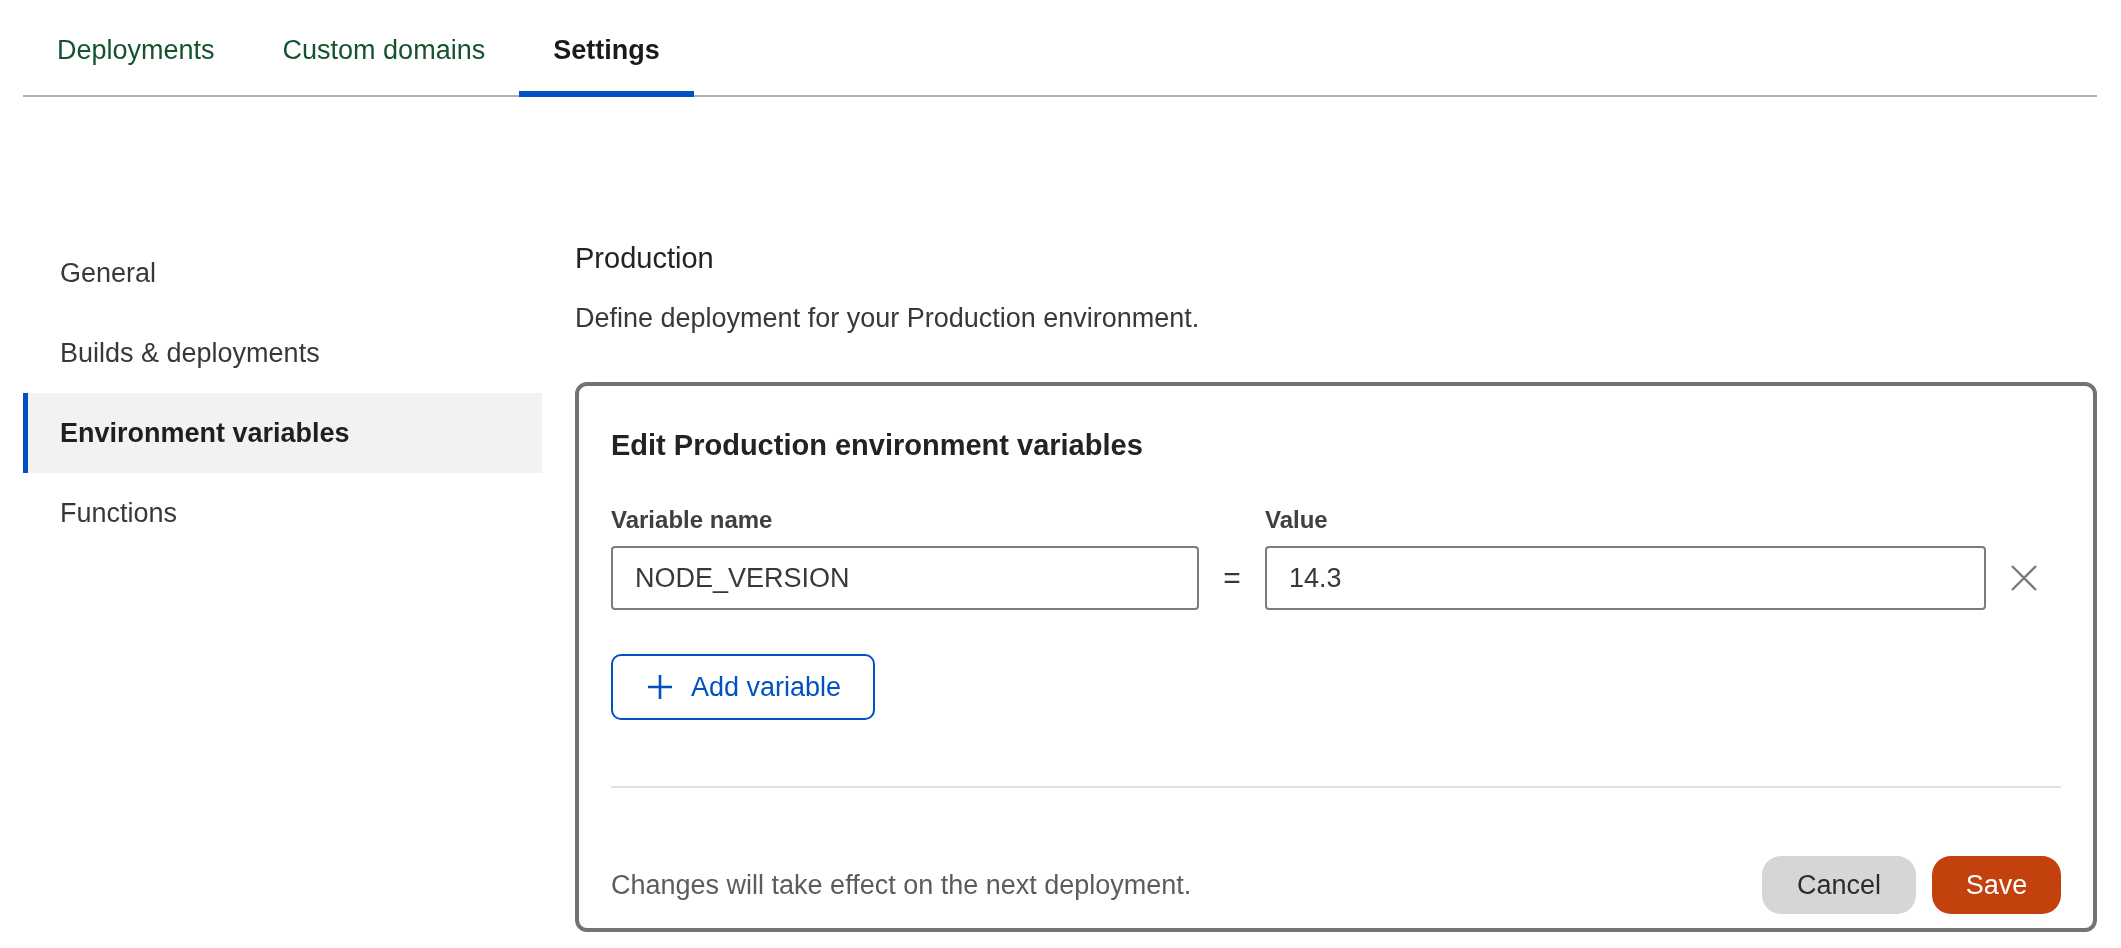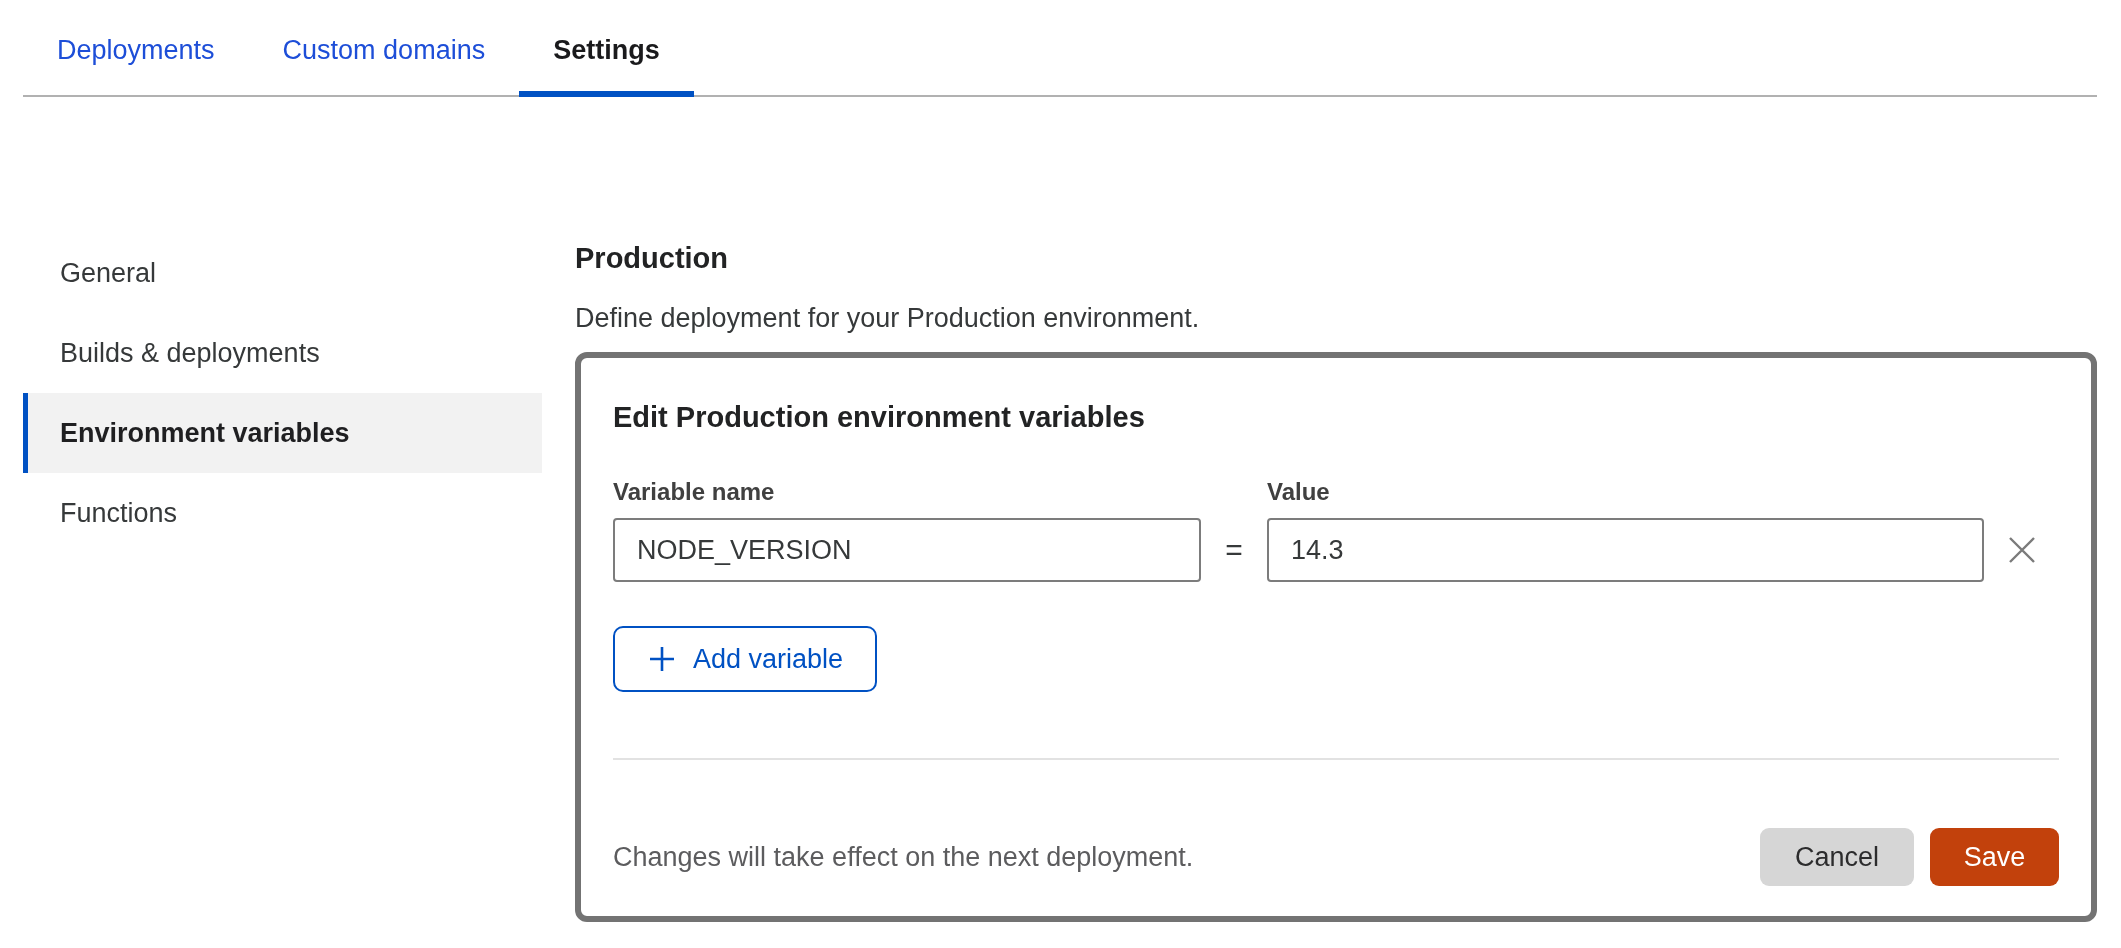--- a/index.html
+++ b/index.html
@@ -17,21 +17,21 @@
     height: 97px;
     margin: 0 24px 0 23px;
     border-bottom: 2px solid #b1b1b1;
     padding-top: 6px;
   }
   .tab {
     position: relative;
     display: flex; align-items: center;
     padding: 0 34px;
     font-size: 27px;
-    color: #1d4ed8;
+    color: #14532d;
     cursor: pointer;
     white-space: nowrap;
   }
   .tab.active { color: #1a1a1c; font-weight: 700; }
   .tab.active::after {
     content: "";
     position: absolute; left: 0; right: 0; bottom: -2px;
     height: 6px; background: #0051c3;
   }
 
@@ -50,29 +50,29 @@
     white-space: nowrap;
   }
   .side-item.active {
     background: #f2f2f2;
     border-left-color: #0051c3;
     font-weight: 700;
     color: #1f1f21;
   }
 
   .main { flex: 1; margin: 144px 24px 0 33px; }
-  .page-title { font-size: 29px; font-weight: 700; color: #222324; line-height: 34px; }
+  .page-title { font-size: 29px; font-weight: 400; color: #222324; line-height: 34px; }
   .page-desc  { margin-top: 28px; font-size: 27px; color: #36393a; line-height: 30px; }
 
   
   .card {
-    margin-top: 19px;
-    border: 6px solid #737373;
+    margin-top: 49px;
+    border: 4px solid #737373;
     border-radius: 12px;
-    padding: 42px 32px 30px 32px;
+    padding: 42px 32px 14px 32px;
     background: #fff;
   }
   .card-title { font-size: 29px; font-weight: 700; color: #222324; line-height: 34px; }
 
   .fields-grid {
     display: grid;
     grid-template-columns: 588px 66px 1fr 75px;
     row-gap: 12px;
     margin-top: 44px;
     align-items: center;
@@ -121,21 +121,21 @@
   .card-divider { margin-top: 66px; border: none; border-top: 2px solid #e2e2e2; }
 
   .card-footer {
     margin-top: 68px;
     display: flex; align-items: center; justify-content: space-between;
   }
   .footer-note { font-size: 27px; color: #5c5c5e; }
   .footer-actions { display: flex; gap: 16px; }
   .btn {
     height: 58px;
-    border: none; border-radius: 9px;
+    border: none; border-radius: 19px;
     font-size: 27px; font-family: inherit;
     cursor: pointer;
   }
   .btn-cancel { width: 154px; background: #d6d6d6; color: #2c2c2d; }
   .btn-save   { width: 129px; background: #c2410c; color: #ffffff; }
 </style>
 </head>
 <body>
 
 <nav class="tabbar">

